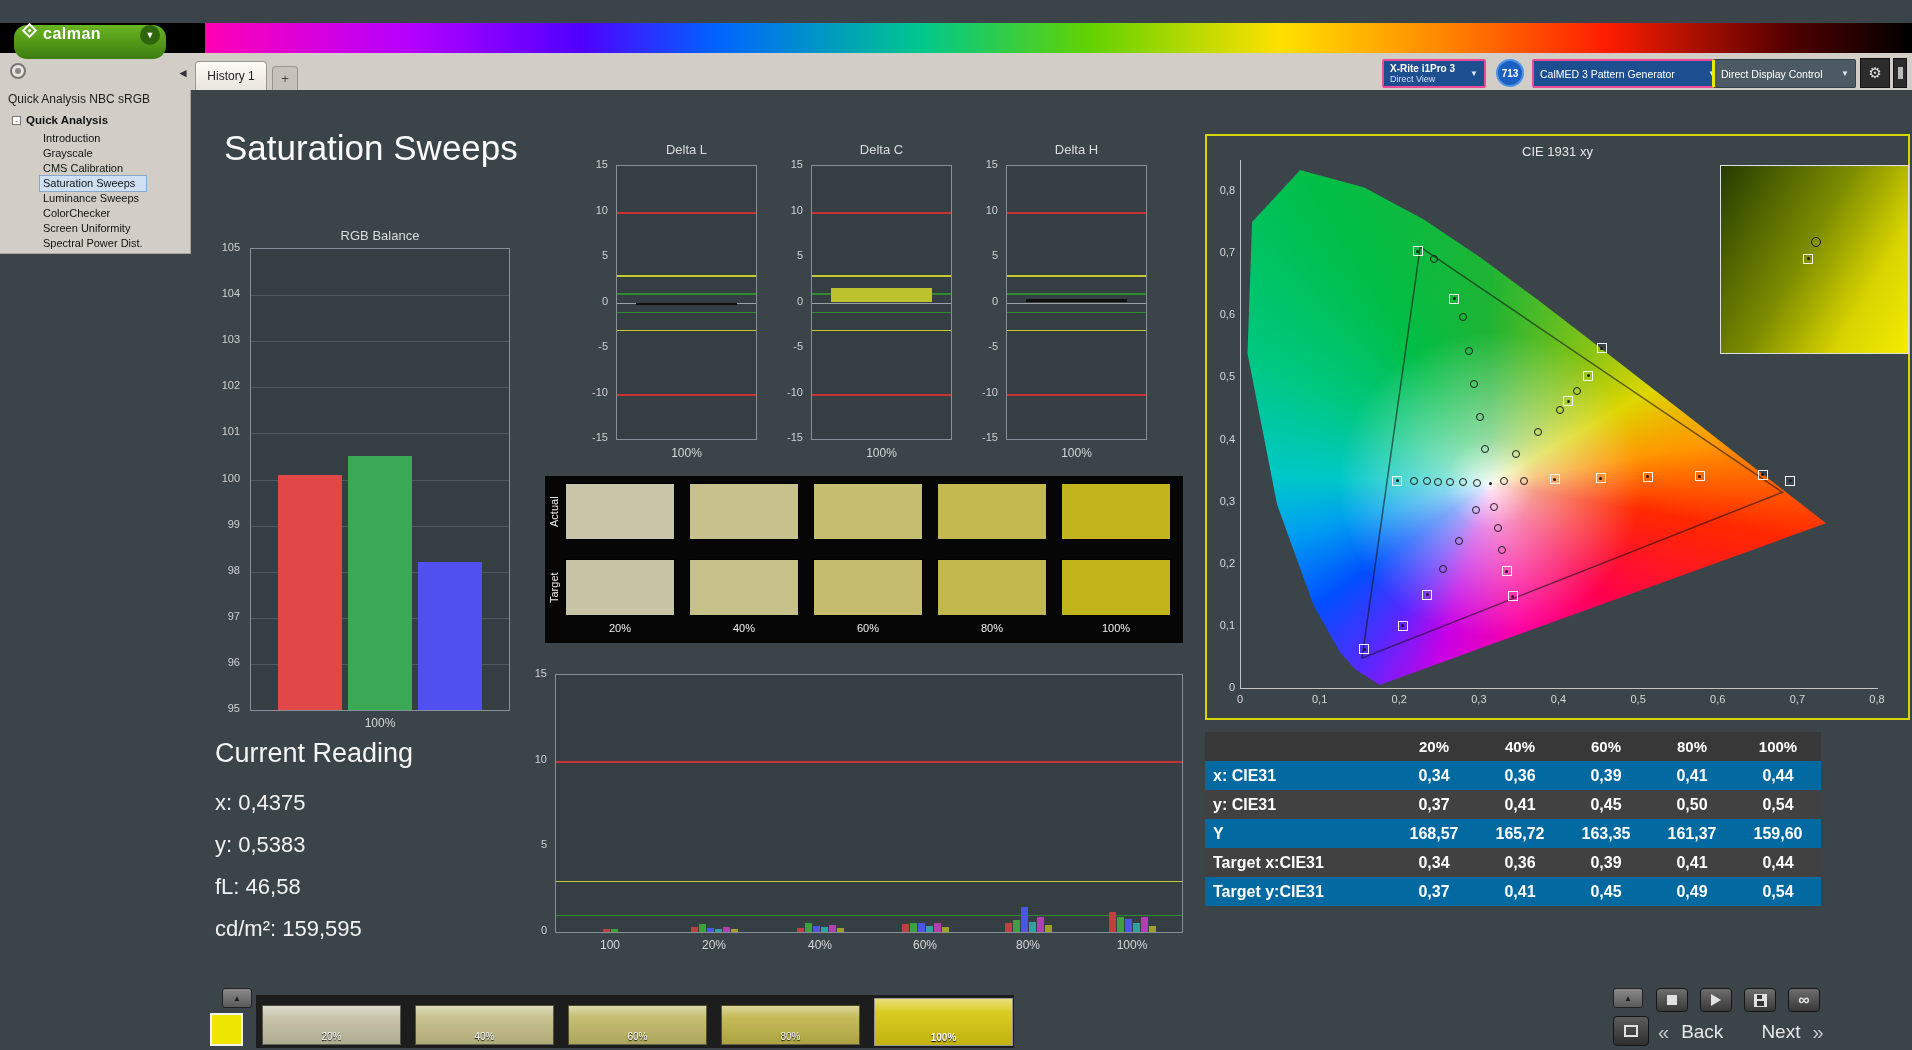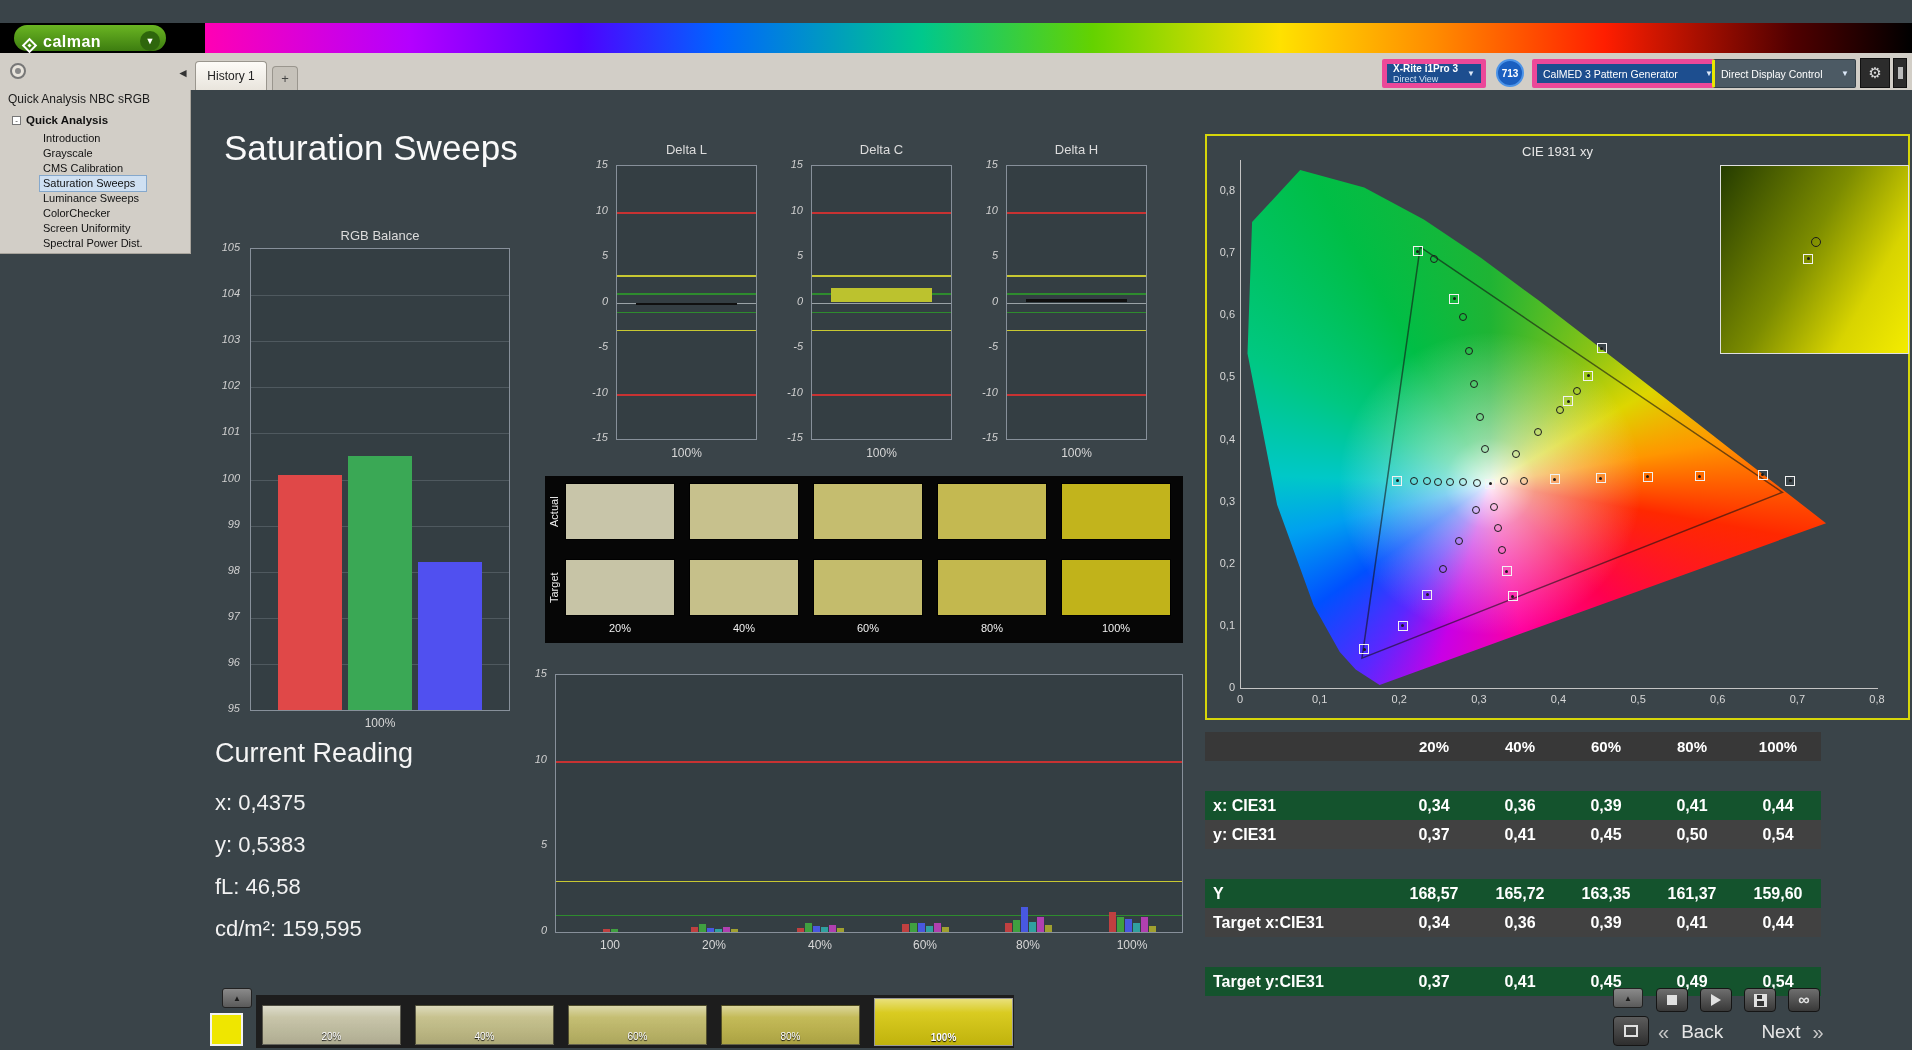--- a/index.html
+++ b/index.html
@@ -14,22 +14,22 @@
   .app-diamond { width:9px; height:9px; background:#d22; transform:rotate(45deg); margin:0 8px 0 8px; }
   .titlebar-text { font-size:12px; color:#eee; }
   .win-controls { margin-left:auto; display:flex; }
   .win-btn { width:40px; height:23px; display:flex; align-items:center; justify-content:center;
              color:#ddd; font-size:12px; cursor:default; }
 
   
   .header { position:absolute; left:0; top:23px; width:100%; height:30px; background:#000; }
   .rainbow { position:absolute; left:205px; top:0; right:0; height:100%;
     background:linear-gradient(90deg,#ff00b4 0%,#b400ff 12%,#5000ff 22%,#0064ff 30%,#00c88c 42%,#64d200 52%,#ffe100 63%,#ff8c00 72%,#ff1e00 82%,#500000 93%,#000 100%); }
-  .logo-pill { position:absolute; left:14px; top:2px; height:26px; width:152px; border-radius:13px;
-    background:linear-gradient(#6ab522,#3d7d10); display:flex; align-items:flex-end; padding:0 6px 0 10px; z-index:2; }
+  .logo-pill { position:absolute; left:14px; top:2px; height:34px; width:152px; border-radius:13px;
+    background:linear-gradient(#6ab522,#3d7d10); display:flex; align-items:flex-start; padding:0 6px 0 10px; z-index:2; }
   .logo-diamond { width:11px; height:11px; border:2px solid #fff; transform:rotate(45deg); margin-right:8px; position:relative; }
   .logo-diamond::after { content:""; position:absolute; left:2px; top:2px; width:3px; height:3px; background:#fff; }
   .logo-text { color:#fff; font-weight:bold; font-size:16px; letter-spacing:0.5px; }
   .logo-caret { margin-left:auto; width:20px; height:20px; border-radius:50%; background:#2e660c;
     color:#fff; font-size:9px; display:flex; align-items:center; justify-content:center; }
 
   
   .tabrow { position:absolute; left:0; top:53px; width:100%; height:37px; background:#d2cec7; }
   .pin-btn { position:absolute; left:10px; top:10px; width:16px; height:16px; border-radius:50%;
     border:2px solid #777; background:#e8e4dc; }
@@ -37,21 +37,21 @@
   .collapse-btn { position:absolute; left:172px; top:9px; width:22px; height:22px; color:#333; font-size:12px;
     display:flex; align-items:center; justify-content:center; }
   .tab { position:absolute; left:195px; top:8px; height:29px; min-width:72px; padding:0 10px;
     background:linear-gradient(#fdfbf7,#e9e5dd); border:1px solid #9a968e; border-bottom:none;
     border-radius:4px 4px 0 0; display:flex; align-items:center; justify-content:center;
     font-size:12px; color:#222; }
   .tab-add { position:absolute; left:272px; top:13px; height:24px; width:26px;
     background:#c6c2ba; border:1px solid #9a968e; border-bottom:none; border-radius:4px 4px 0 0;
     display:flex; align-items:center; justify-content:center; font-size:13px; color:#444; }
   .tool-btn { position:absolute; top:6px; height:29px; color:#fff; display:flex; align-items:center;
-    border:5px solid #ec4899; border-radius:2px; padding:0 6px; }
+    border:2px solid #ec4899; border-radius:2px; padding:0 6px; }
   .meter-btn { left:1382px; width:104px; background:#1d4e8f; }
   .meter-lines { display:flex; flex-direction:column; line-height:11px; }
   .meter-l1 { font-size:10px; font-weight:bold; }
   .meter-l2 { font-size:9px; color:#cfe0f5; }
   .tool-caret { margin-left:auto; font-size:8px; color:#dce8f8; padding-left:5px; }
   .badge-713 { position:absolute; left:1496px; top:6px; width:28px; height:28px; border-radius:50%;
     background:#1b5fc0; border:2px solid #4d94e8; color:#fff; font-size:10px; font-weight:bold;
     display:flex; align-items:center; justify-content:center; }
   .pattern-btn { left:1532px; width:192px; background:#1d4e8f; font-size:10.5px; }
   .display-btn { left:1712px; width:144px; background:#4c5a64; border:1px solid #333f47;
@@ -74,21 +74,21 @@
   .tree-item { font-size:11px; color:#111; height:15px; line-height:14px; padding:0 3px; white-space:nowrap; }
   .tree-item.selected { background:#cfe0f2; outline:1px solid #85a8cc; }
 
   
   .page-title { position:absolute; left:224px; top:128px; font-size:35px; color:#fafafa; font-weight:400; }
 
   
   .chart-title { position:absolute; font-size:13px; color:#dcdcdc; text-align:center; }
   .xlabel { position:absolute; font-size:12px; color:#d8d8d8; text-align:center; }
   .plot { position:absolute; background:var(--plot); border:1px solid #87909a; overflow:hidden; }
-  .ylabels { position:absolute;font-style:italic; }
+  .ylabels { position:absolute; }
   .ylab { position:absolute; right:4px; font-size:11px; color:#d0d0d0; }
   .gridline { position:absolute; left:0; right:0; height:1px; background:var(--grid); }
   .limitline { position:absolute; left:0; right:0; }
   .zeroline { position:absolute; left:0; right:0; height:1px; background:#9aa2a6; }
   .bar { position:absolute; bottom:0; }
   .abar { position:absolute; }
   .xlab { position:absolute; transform:translateX(-50%); font-size:12px; color:#d8d8d8; top:0; }
 
   
   #rgb-title { left:250px; top:228px; width:260px; }
@@ -148,21 +148,21 @@
     margin:-1.5px 0 0 -1.5px; background:#1c1c1c; border-radius:50%; }
   .cie-inset { position:absolute; left:513px; top:29px; width:189px; height:189px; border:1px solid #e0e0e0;
     background:linear-gradient(120deg,#253c00 0%,#7c8c00 45%,#d8d400 75%,#f4ec00 100%); }
   .inset-c { left:48%; top:38%; width:10px; height:10px; }
   .inset-s { left:44%; top:47%; }
 
   
   #cie-table { position:absolute; left:1205px; top:732px; width:616px; color:#fff; }
   .trow { display:flex; height:29px; align-items:stretch; }
   .trow.thead { background:#383838; }
-  .trow.even { background:#14532d;margin-top:30px; }
+  .trow.even { background:#0369a1; }
   .trow.odd { background:#414141; }
   .tlabel { width:186px; display:flex; align-items:center; padding-left:8px; font-size:16px; font-weight:bold; }
   .tcell { width:86px; display:flex; align-items:center; justify-content:center; font-size:16px; font-weight:bold; }
   .thead .tcell { font-size:15px; }
 
   
   #patch-strip { position:absolute; left:256px; top:995px; width:758px; height:53px; background:#1d1d1d; }
   .patch { position:absolute; top:10px; width:139px; height:40px; border:1px solid rgba(0,0,0,0.55); }
   .patch.selected { top:3px; height:48px; border:1px solid #999; }
   .patch-label { position:absolute; bottom:2px; left:0; width:100%; text-align:center; font-size:10px;

